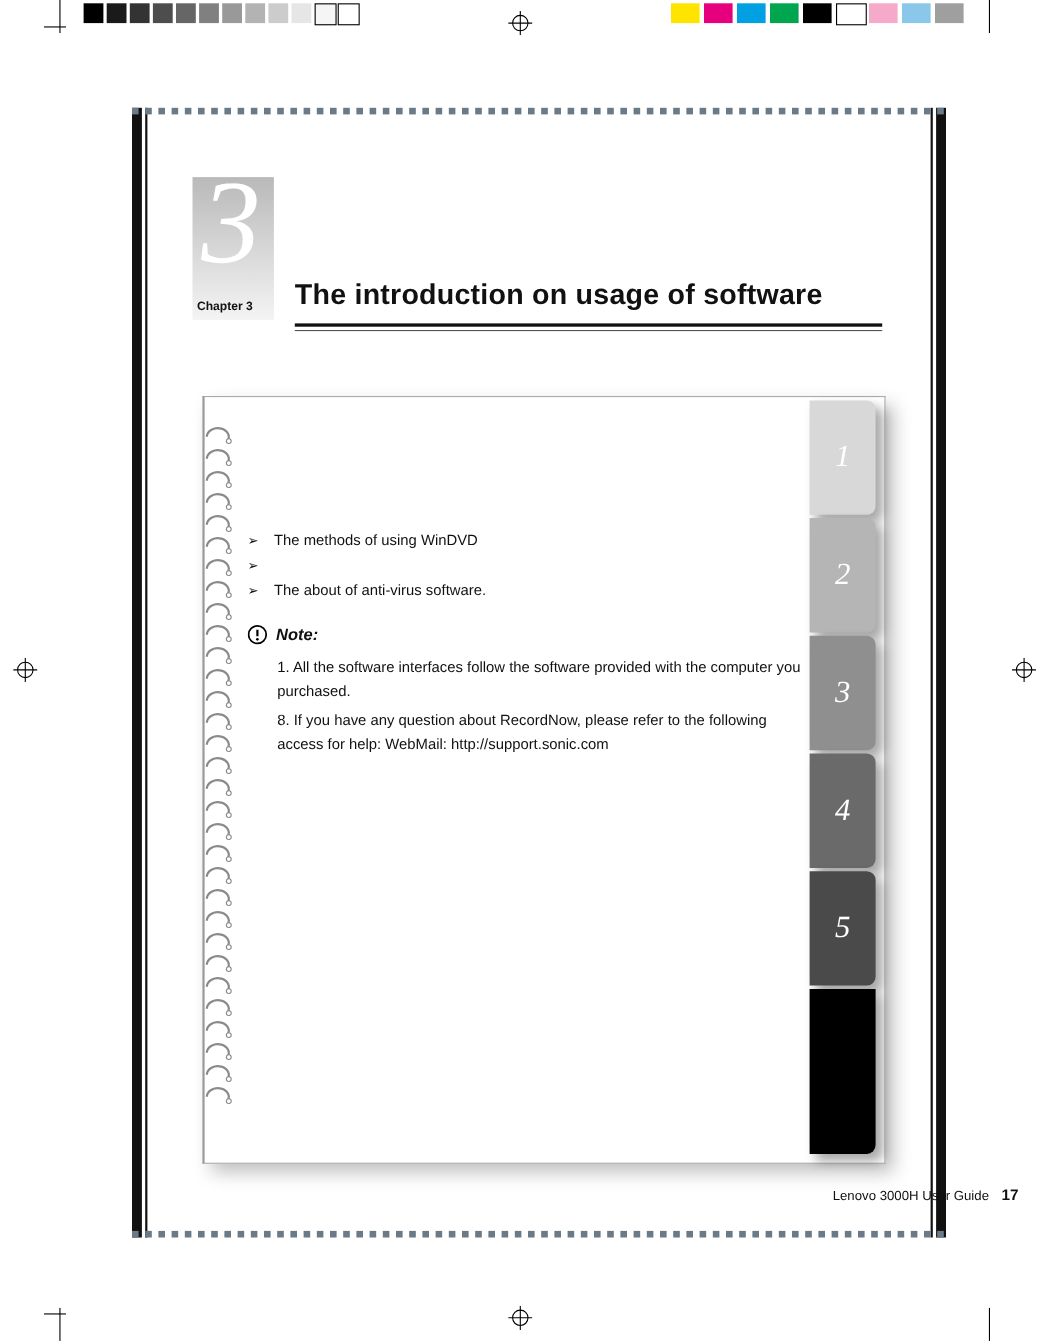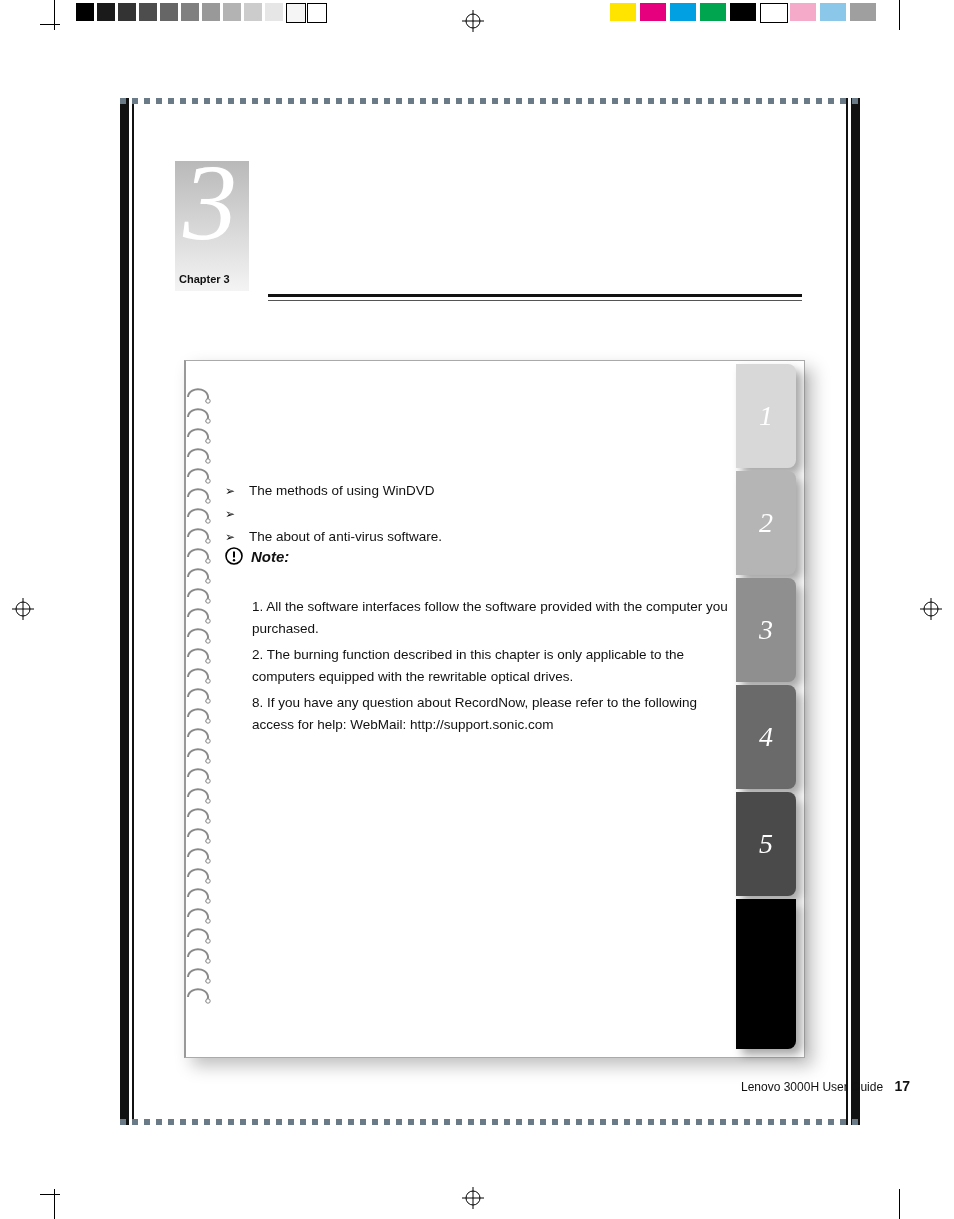--- a/index.html
+++ b/index.html
@@ -30,37 +30,37 @@
   .hr-top{position:absolute;left:268px;top:294px;width:534px;height:3px;background:#111;}
   .hr-thin{position:absolute;left:268px;top:300px;width:534px;height:1px;background:#555;}
   
   .card{position:absolute;left:184px;top:360px;width:618px;height:696px;background:#fff;
     border:1px solid #aaa;border-left:2px solid #999;
     box-shadow:8px 8px 16px rgba(0,0,0,.25);}
   .sect-title{position:absolute;left:225px;top:425px;font-size:19px;font-weight:bold;}
   .bullets{position:absolute;left:225px;top:480px;font-size:13.5px;line-height:22px;}
   .bullets .row{display:flex;gap:14px;margin:0 0 1px 0;}
   .bullets .arrow{font-size:12px;color:#111;}
-  .note-hd{position:absolute;left:225px;top:547px;display:flex;align-items:center;gap:8px;}
+  .note-hd{position:absolute;left:225px;top:568px;display:flex;align-items:center;gap:8px;}
   .note-hd .lbl{font-weight:bold;font-style:italic;font-size:15px;}
   .note-hd svg{display:block;}
   .notes{position:absolute;left:252px;top:596px;width:480px;font-size:13.5px;line-height:22px;}
   .notes .item{margin-bottom:4px;}
   
   .spiral{position:absolute;left:186px;top:388px;width:32px;height:634px;}
   .ring{width:30px;height:18px;margin-bottom:2px;}
   
   .tabs{position:absolute;left:736px;top:364px;width:60px;}
   .tab{width:60px;height:104px;border-top-right-radius:8px;border-bottom-right-radius:8px;
     display:flex;align-items:center;justify-content:center;margin-bottom:3px;
     box-shadow:6px 6px 10px rgba(0,0,0,.35);}
   .tab span{font-size:28px;font-style:italic;font-family:"Times New Roman",Times,serif;color:#fff;}
   .tab-rest{background:#000;border-radius:0 0 8px 0;}
   
-  .footer{position:absolute;left:0;width:100%;top:1078px;text-align:right;padding-right:44px;
+  .footer{position:absolute;left:0;width:100%;top:1078px;text-align:right;padding-right:28px;
     font-size:12px;box-sizing:border-box;}
   .footer .pg{font-weight:bold;font-size:14px;margin-left:8px;}
 </style>
 </head>
 <body>
 
 <div class="canvas">
 
   <div class="crop" style="left:54px;top:0;width:1px;height:30px"></div>
   <div class="crop" style="left:40px;top:24px;width:20px;height:1px"></div>
@@ -132,20 +132,21 @@
     <div class="thin-bar" style="left:12px;top:0;bottom:0;width:2px"></div>
     <div class="thin-bar" style="right:12px;top:0;bottom:0;width:2px"></div>
     <div class="dash-h dash-top"></div>
     <div class="dash-h dash-bot"></div>
   </div>
 
   <div class="chap-box">
     <div class="chap-num">3</div>
     <div class="chap-label">Chapter 3</div>
   </div>
+  <div class="ch-title">The introduction on usage of software</div>
   <div class="hr-top"></div>
   <div class="hr-thin"></div>
 
   <div class="card"></div>
 
   <div class="tabs" id="tabs">
       <div class="tab" style="background: rgb(216, 216, 216);">
         <span>1</span>
       </div>
       <div class="tab" style="background: rgb(181, 181, 181);">
@@ -311,21 +312,20 @@
           <circle cx="9" cy="9" r="8" fill="none" stroke="#000" stroke-width="1.6"></circle>
           <line x1="9" y1="4.5" x2="9" y2="10.5" stroke="#000" stroke-width="2"></line>
           <circle cx="9" cy="13.2" r="1.2" fill="#000"></circle>
         </svg>
     </span>
     <span class="lbl">Note:</span>
   </div>
 
   <div class="notes" id="notes">
       <div class="item">1. All the software interfaces follow the software provided with the computer you purchased.</div>
-      <div class="item">2. The burning function described in this chapter is only applicable to the computers equipped with the rewritable optical drives.</div>
       <div class="item">8. If you have any question about RecordNow, please refer to the following access for help: WebMail: http://support.sonic.com</div>
     </div>
 
   <div class="footer">
     <span>Lenovo 3000H User Guide</span>
     <span class="pg">17</span>
   </div>
 
 </div>
 

